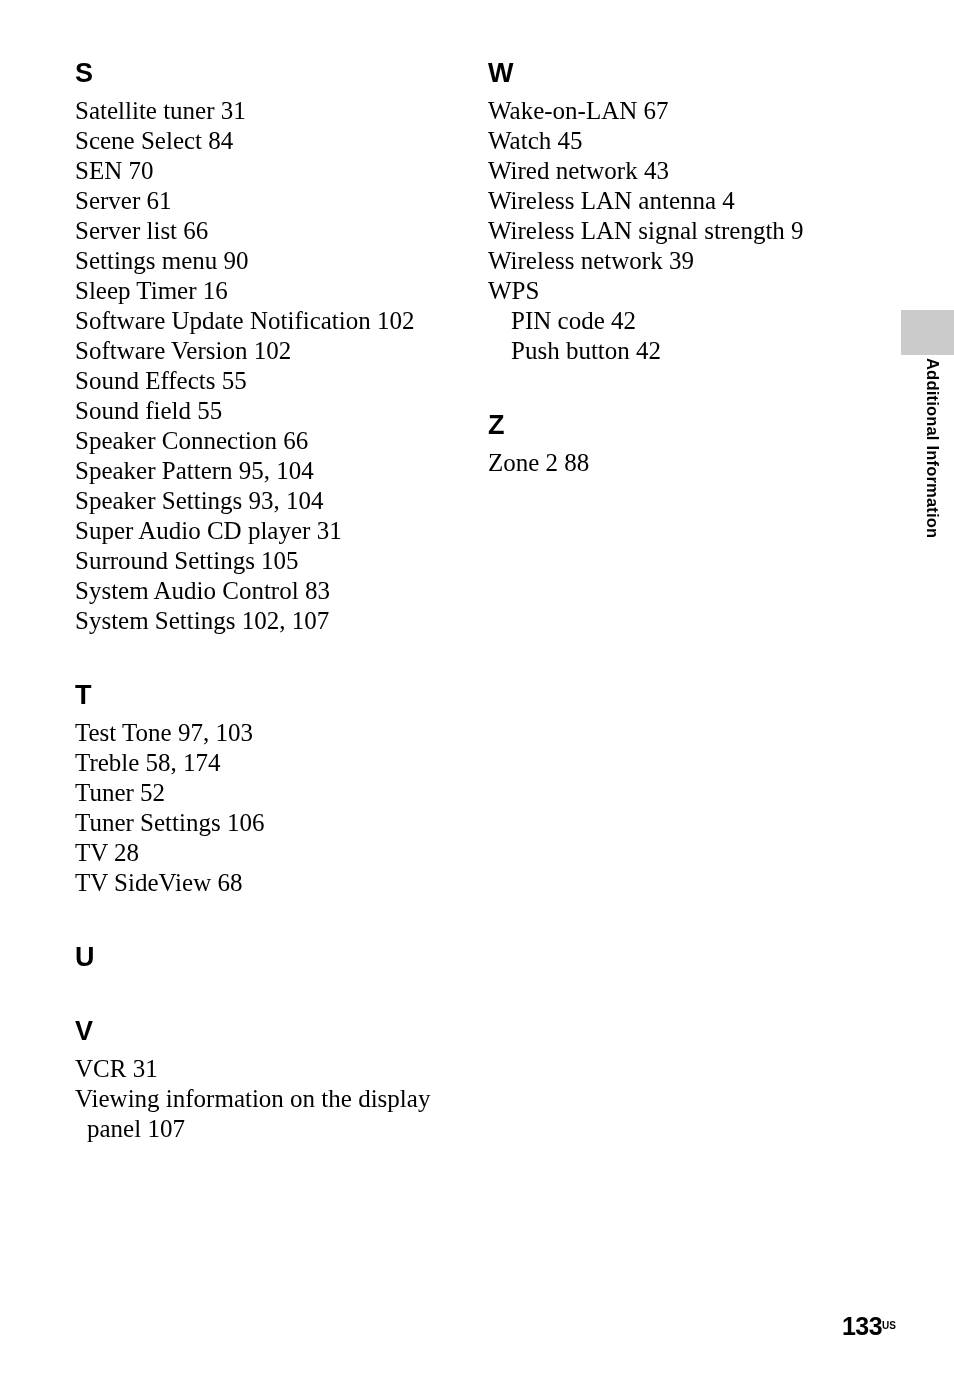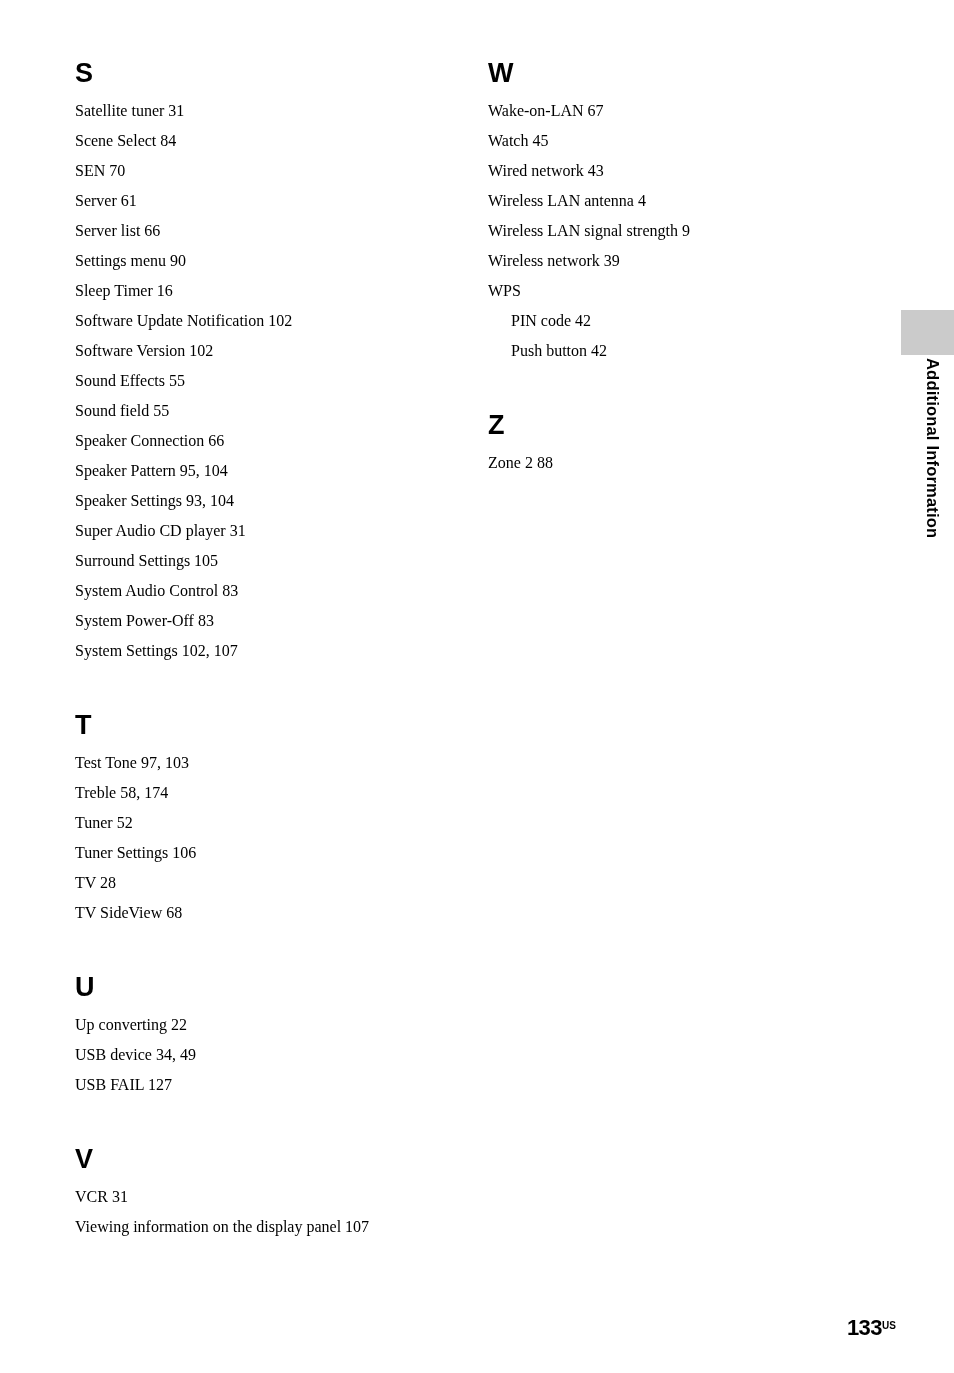--- a/index.html
+++ b/index.html
@@ -57,21 +57,21 @@
   }
 
   .entry-list {
     list-style: none;
     margin: 0;
     padding: 0;
   }
 
   .entry {
     font-family: "Liberation Serif", serif;
-    font-size: 16px;
+    font-size: 25px;
     line-height: 30px;
     white-space: normal;
     padding: 0;
     margin: 0;
     color: #000000;
   }
 
   
   .entry.sub {
     padding-left: 23px;
@@ -124,21 +124,21 @@
     position: absolute;
     left: 0;
     right: 58px;
     bottom: 34px;
     text-align: right;
     line-height: 1;
   }
   .page-number {
     font-family: "Liberation Sans", sans-serif;
     font-weight: bold;
-    font-size: 22px;
+    font-size: 25px;
     letter-spacing: -0.5px;
     color: #000000;
   }
   .page-region {
     font-family: "Liberation Sans", sans-serif;
     font-weight: bold;
     font-size: 10px;
     vertical-align: super;
     letter-spacing: 0px;
     color: #000000;
@@ -165,42 +165,36 @@
             <li class="entry">Software Update Notification 102</li>
             <li class="entry">Software Version 102</li>
             <li class="entry">Sound Effects 55</li>
             <li class="entry">Sound field 55</li>
             <li class="entry">Speaker Connection 66</li>
             <li class="entry">Speaker Pattern 95, 104</li>
             <li class="entry">Speaker Settings 93, 104</li>
             <li class="entry">Super Audio CD player 31</li>
             <li class="entry">Surround Settings 105</li>
             <li class="entry">System Audio Control 83</li>
-            <li class="entry">System Power-Off 83</li>
             <li class="entry">System Settings 102, 107</li>
           </ul>
         </div>
         <div class="section">
           <div class="section-heading">T</div>
           <ul class="entry-list">
             <li class="entry">Test Tone 97, 103</li>
             <li class="entry">Treble 58, 174</li>
             <li class="entry">Tuner 52</li>
             <li class="entry">Tuner Settings 106</li>
             <li class="entry">TV 28</li>
             <li class="entry">TV SideView 68</li>
           </ul>
         </div>
         <div class="section">
           <div class="section-heading">U</div>
-          <ul class="entry-list">
-            <li class="entry">Up converting 22</li>
-            <li class="entry">USB device 34, 49</li>
-            <li class="entry">USB FAIL 127</li>
-          </ul>
         </div>
         <div class="section">
           <div class="section-heading">V</div>
           <ul class="entry-list">
             <li class="entry">VCR 31</li>
             <li class="entry wrap">Viewing information on the display panel 107</li>
           </ul>
         </div>
       </div>
     <div class="column right">

